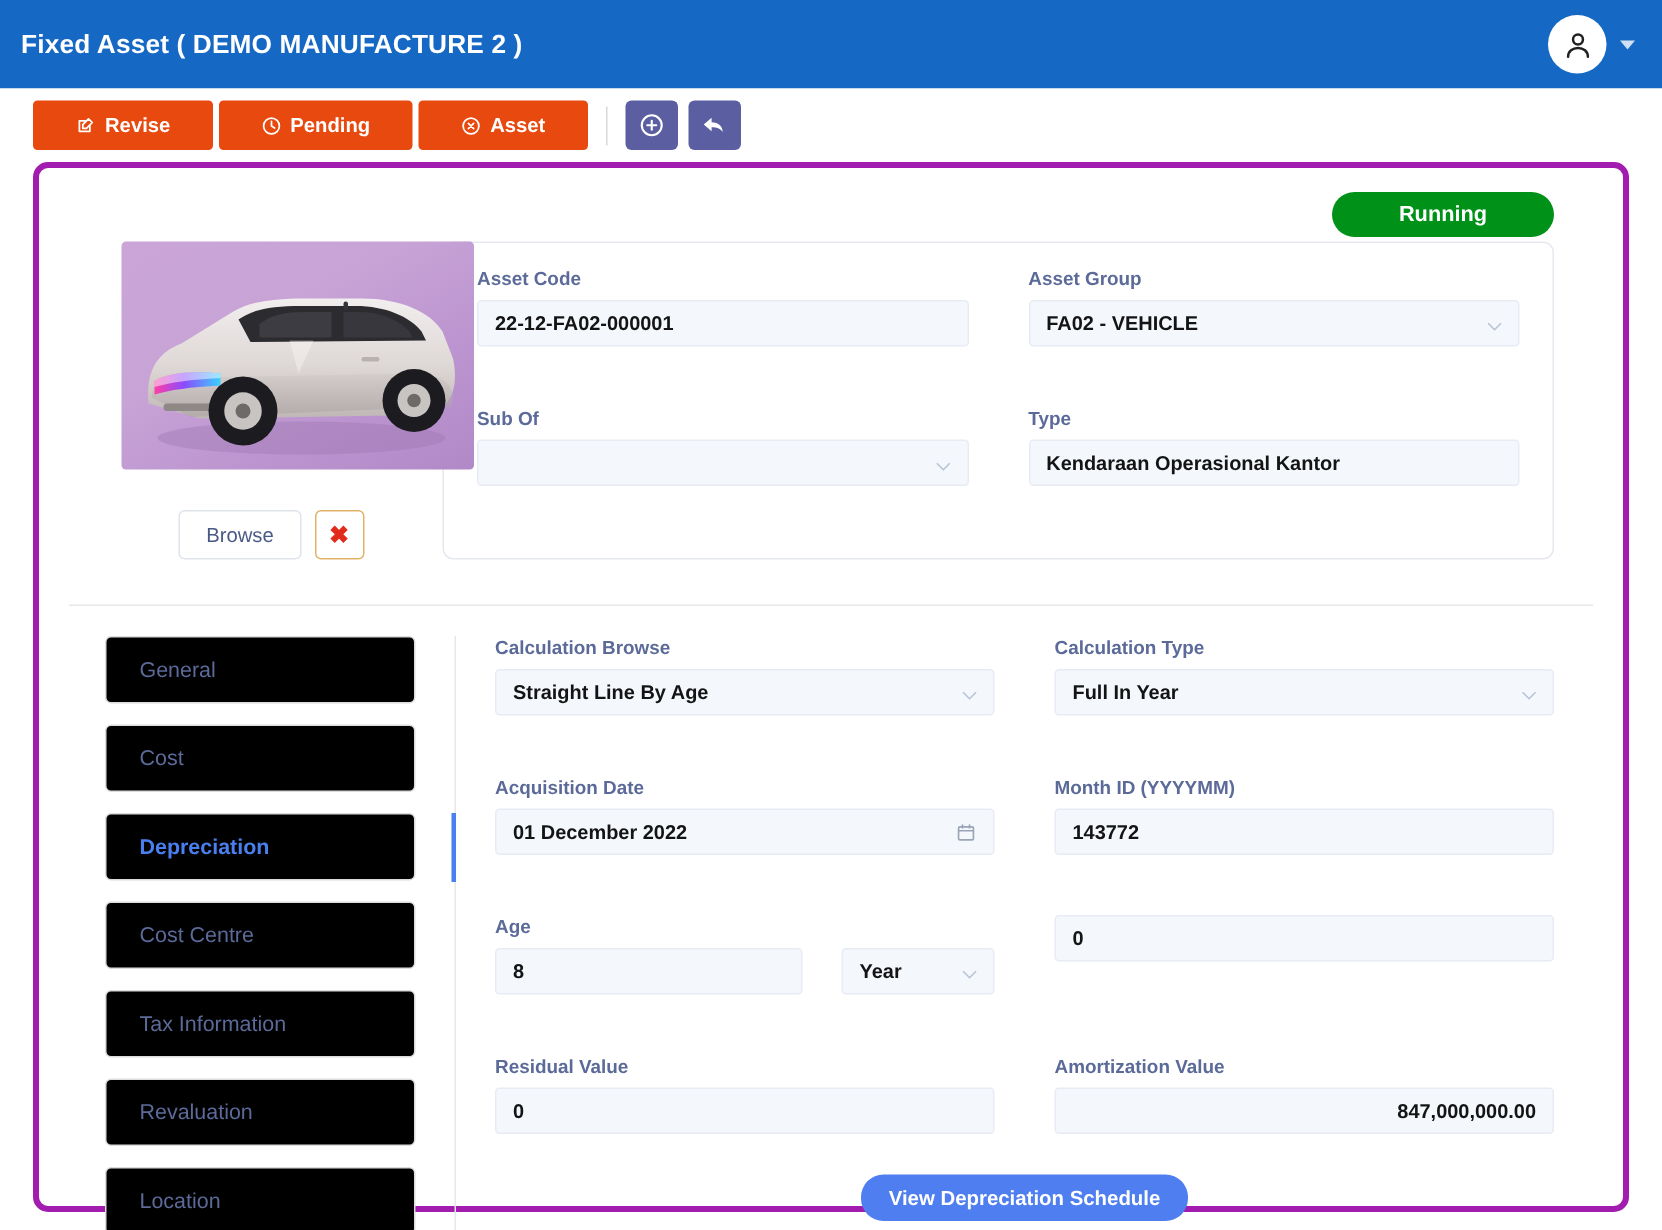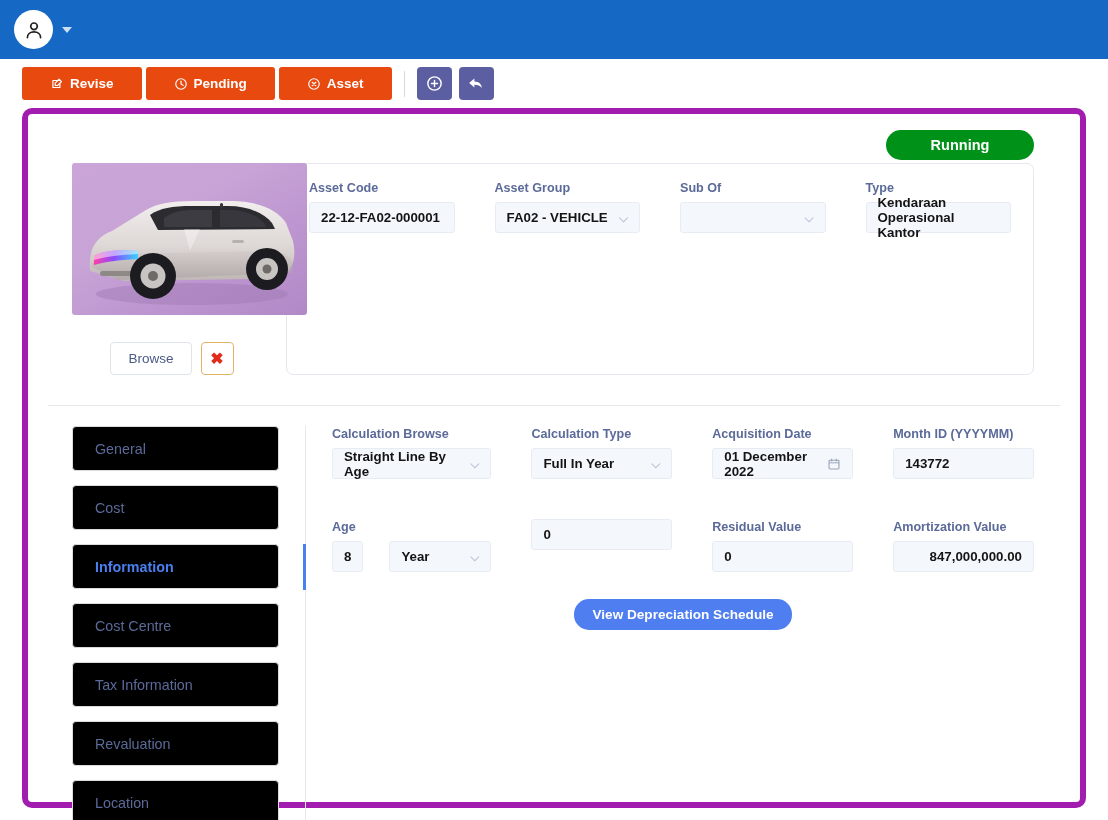--- a/index.html
+++ b/index.html
@@ -75,21 +75,21 @@
     color: #ffffff;
     display: inline-flex;
     align-items: center; justify-content: center;
     cursor: pointer;
     margin-right: 3px;
   }
 
   
   .page { padding: 0 22px; }
   .card {
-    border: 6px solid #a21caf;
+    border: 4px solid #a21caf;
     border-radius: 10px;
     background: #ffffff;
     height: 700px;
     padding: 16px 20px 0 20px;
     position: relative;
   }
 
   .status-row { display: flex; justify-content: flex-end; padding-right: 26px; }
   .status-badge {
     background: #009118;
@@ -102,21 +102,21 @@
     text-align: center;
   }
 
   
   .top-area {
     display: flex;
     gap: 14px;
     margin-top: 3px;
     padding-left: 24px;
   }
-  .photo-col { width: 200px; }
+  .photo-col { width: 200px; margin-left: 11px; }
   .photo {
     width: 235px; height: 152px;
     border-radius: 3px;
     background: linear-gradient(150deg, #cba5d8 0%, #c7a3d6 38%, #bb93cf 72%, #b089c6 100%);
     position: relative;
     overflow: hidden;
   }
   .photo svg { position: absolute; left: 0; top: 0; }
   .photo-btns {
     display: flex;
@@ -151,21 +151,21 @@
     flex: 1;
     border: 1px solid #e6e8f0;
     border-radius: 7px;
     padding: 16px 22px 22px 22px;
     margin-right: 26px;
   }
 
   
   .grid2 {
     display: grid;
-    grid-template-columns: 1fr 1fr 1fr 1fr;
+    grid-template-columns: 1fr 1fr;
     column-gap: 29px;
     row-gap: 9px;
     gap: 40px;
   }
   .field { display: flex; flex-direction: column; }
   .flabel {
     color: #5b6a99;
     font-size: 12.6px;
     font-weight: bold;
     margin-bottom: 5px;
@@ -254,20 +254,21 @@
     font-size: 13.6px;
     font-weight: bold;
     font-family: "Liberation Sans", sans-serif;
     cursor: pointer;
   }
 </style>
 </head>
 <body>
 
 <div class="app-header">
+  <div class="app-title">Fixed Asset ( DEMO MANUFACTURE 2 )</div>
   <div class="user-area">
     <div class="avatar">
       <svg width="22" height="22" viewBox="0 0 24 24" fill="none" stroke="#212121" stroke-width="1.8">
         <circle cx="12" cy="8" r="3.6"></circle>
         <path d="M4.8 20.5c0-4 3.3-6.4 7.2-6.4s7.2 2.4 7.2 6.4" stroke-linecap="round"></path>
       </svg>
     </div>
     <div class="caret-down"></div>
   </div>
 </div>
@@ -409,21 +410,21 @@
     <div class="lower">
 
       <div class="tabs-col">
         <div class="tab">
           <span>General</span>
         </div>
         <div class="tab">
           <span>Cost</span>
         </div>
         <div class="tab active">
-          <span>Information</span>
+          <span>Depreciation</span>
         </div>
         <div class="tab">
           <span>Cost Centre</span>
         </div>
         <div class="tab">
           <span>Tax Information</span>
         </div>
         <div class="tab">
           <span>Revaluation</span>
         </div>

